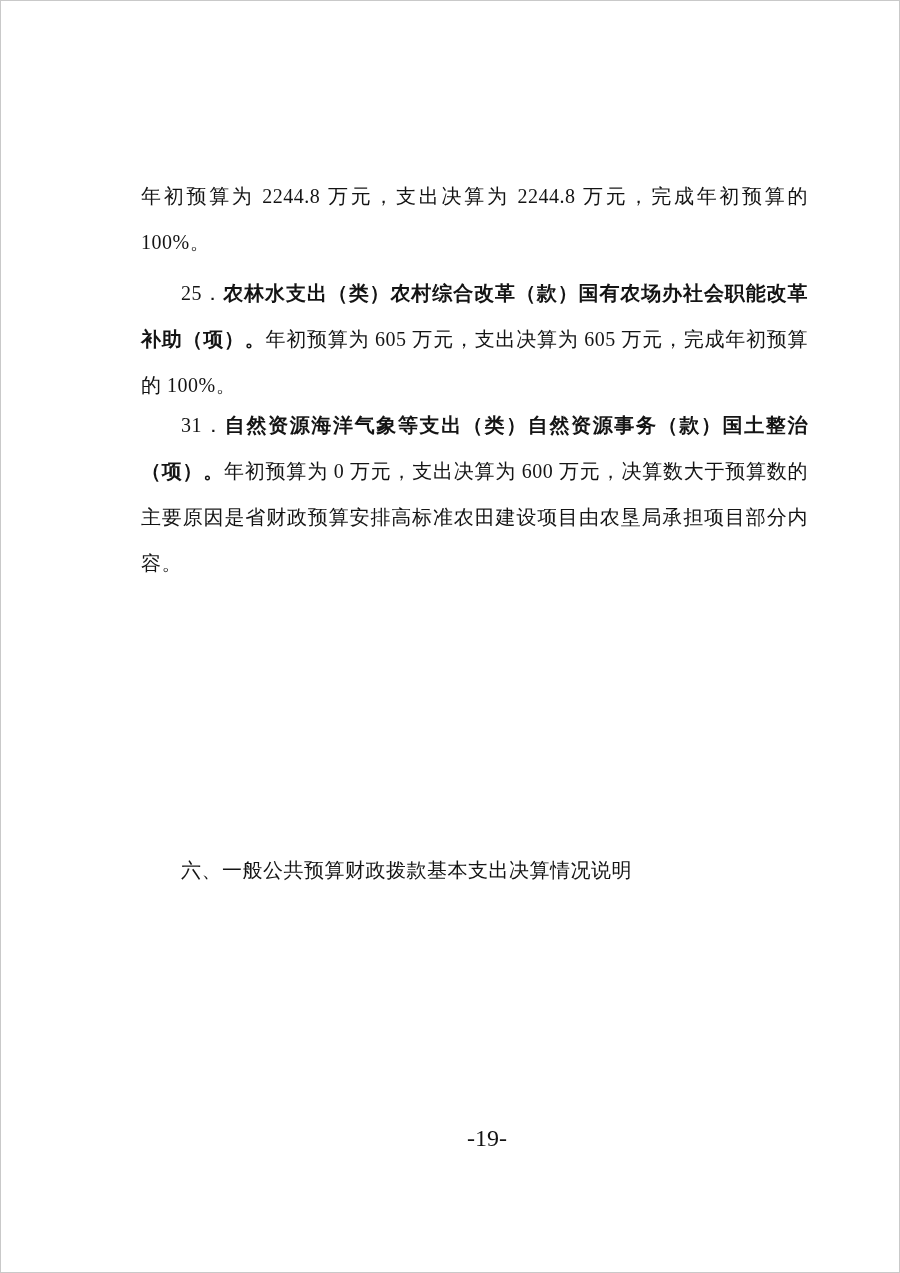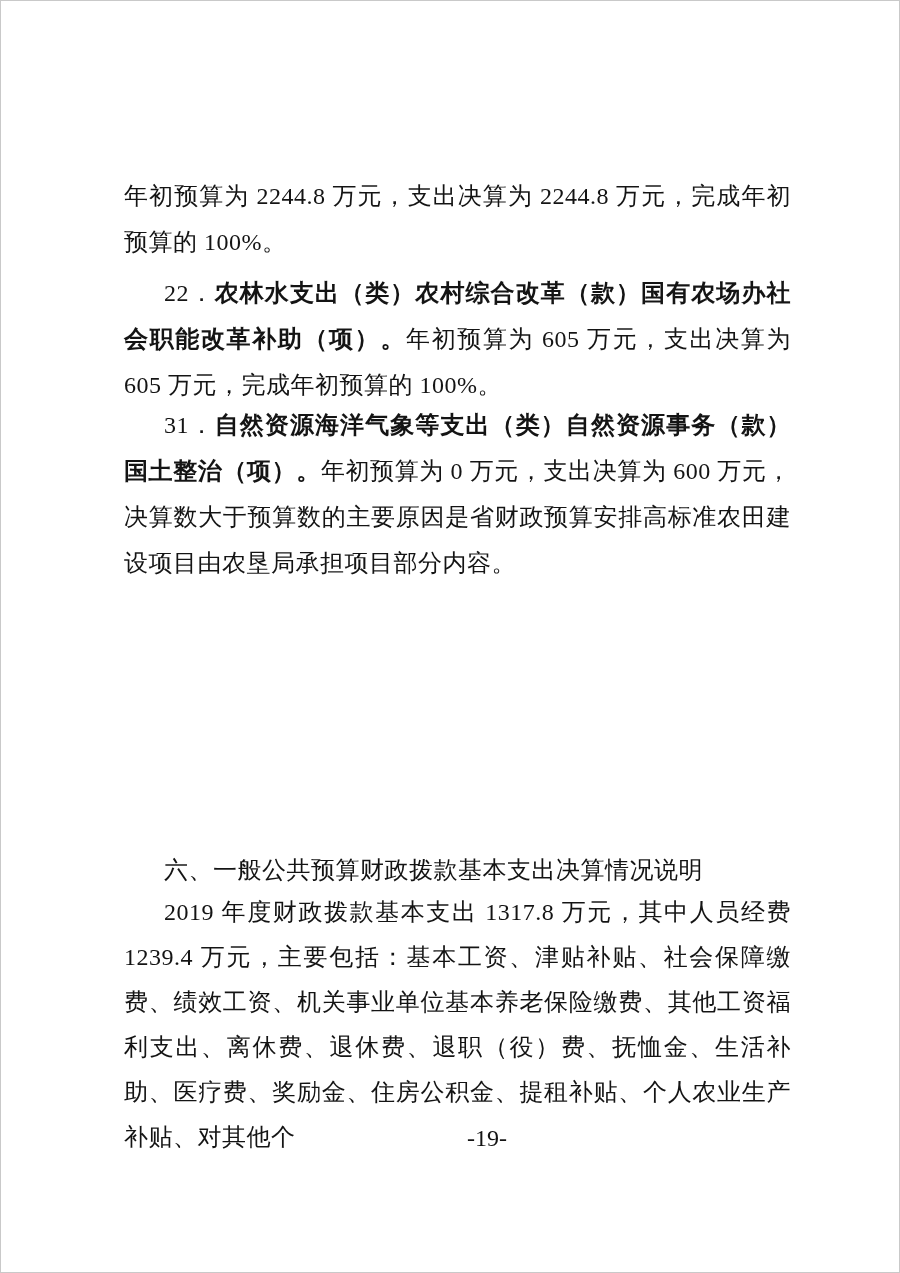--- a/index.html
+++ b/index.html
@@ -12,24 +12,24 @@
     width: 898px;
     height: 1271px;
     background: #ffffff;
     border: 1px solid #c9c9c9;
     overflow: hidden;
     font-family: "Liberation Serif", "DejaVu Serif", serif;
     color: #141414;
   }
   .para {
     position: absolute;
-    left: 123px;
+    left: 140px;
     width: 667px;
     margin: 0;
-    font-size: 24px;
+    font-size: 20px;
     line-height: 46px;
     text-align: justify;
     text-align-last: left;
     letter-spacing: 0.5px;
   }
   .indent { text-indent: 40px; }
   .bh { font-weight: bold; margin-top: 16px; }
   .compact { letter-spacing: -0.5px; }
   .b-intro   { top: 172px; }
   .b-p22     { top: 269px; }
@@ -50,25 +50,24 @@
     margin-left: 37px;
   }
 </style>
 </head>
 <body>
 
 <div class="page">
 
   <p class="para b-intro"><span>年初预算为 2244.8 万元，支出决算为 2244.8 万元，完成年初预算的 100%。</span></p>
 
-  <p class="para indent b-p22"><span>22．</span><span class="bh">农林水支出（类）农村综合改革（款）国有农场办社会职能改革补助（项）。</span><span>年初预算为 605 万元，支出决算为 605 万元，完成年初预算的 100%。</span></p>
+  <p class="para indent b-p22"><span>25．</span><span class="bh">农林水支出（类）农村综合改革（款）国有农场办社会职能改革补助（项）。</span><span>年初预算为 605 万元，支出决算为 605 万元，完成年初预算的 100%。</span></p>
 
   <p class="para indent b-p23"><span>31．</span><span class="bh">自然资源海洋气象等支出（类）自然资源事务（款）国土整治（项）。</span><span>年初预算为 0 万元，支出决算为 600 万元，决算数大于预算数的主要原因是省财政预算安排高标准农田建设项目由农垦局承担项目部分内容。</span></p>
 
 
 
   <p class="para indent b-section"><span>六、一般公共预算财政拨款基本支出决算情况说明</span></p>
 
-  <p class="para indent b-final"><span>2019 年度财政拨款基本支出 1317.8 万元，其中人员经费 1239.4 万元，主要包括：基本工资、津贴补贴、社会保障缴费、绩效工资、机关事业单位基本养老保险缴费、其他工资福利支出、离休费、退休费、退职（役）费、抚恤金、生活补助、医疗费、奖励金、住房公积金、提租补贴、个人农业生产补贴、对其他个</span></p>
 
   <div class="footer">-19-</div>
 
 </div>
 
 </body></html>

